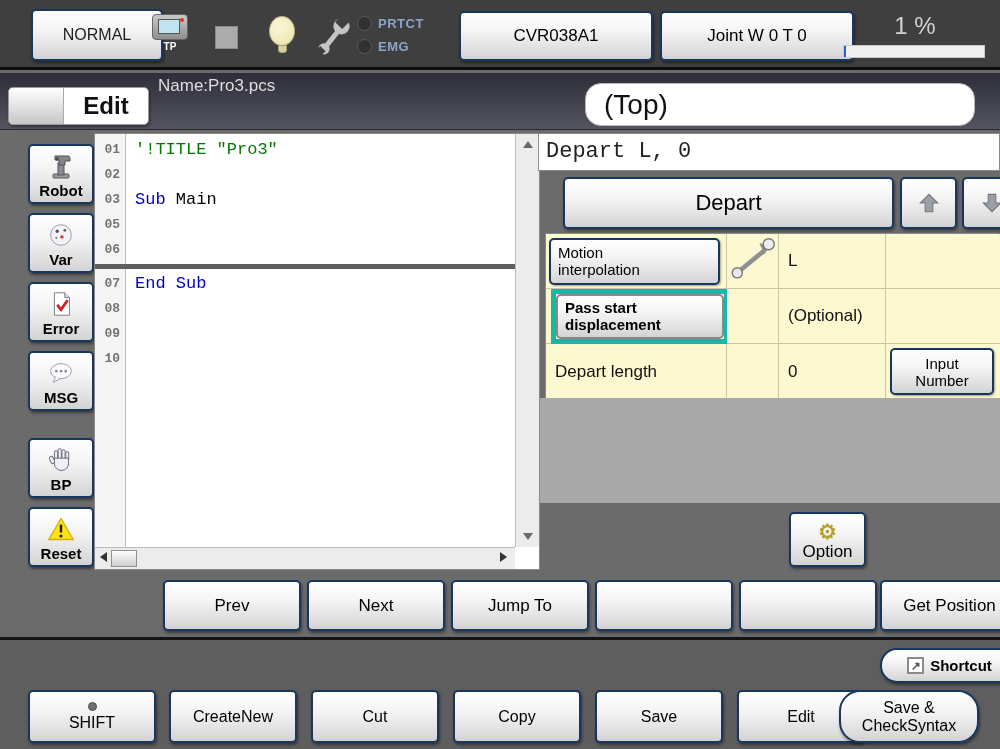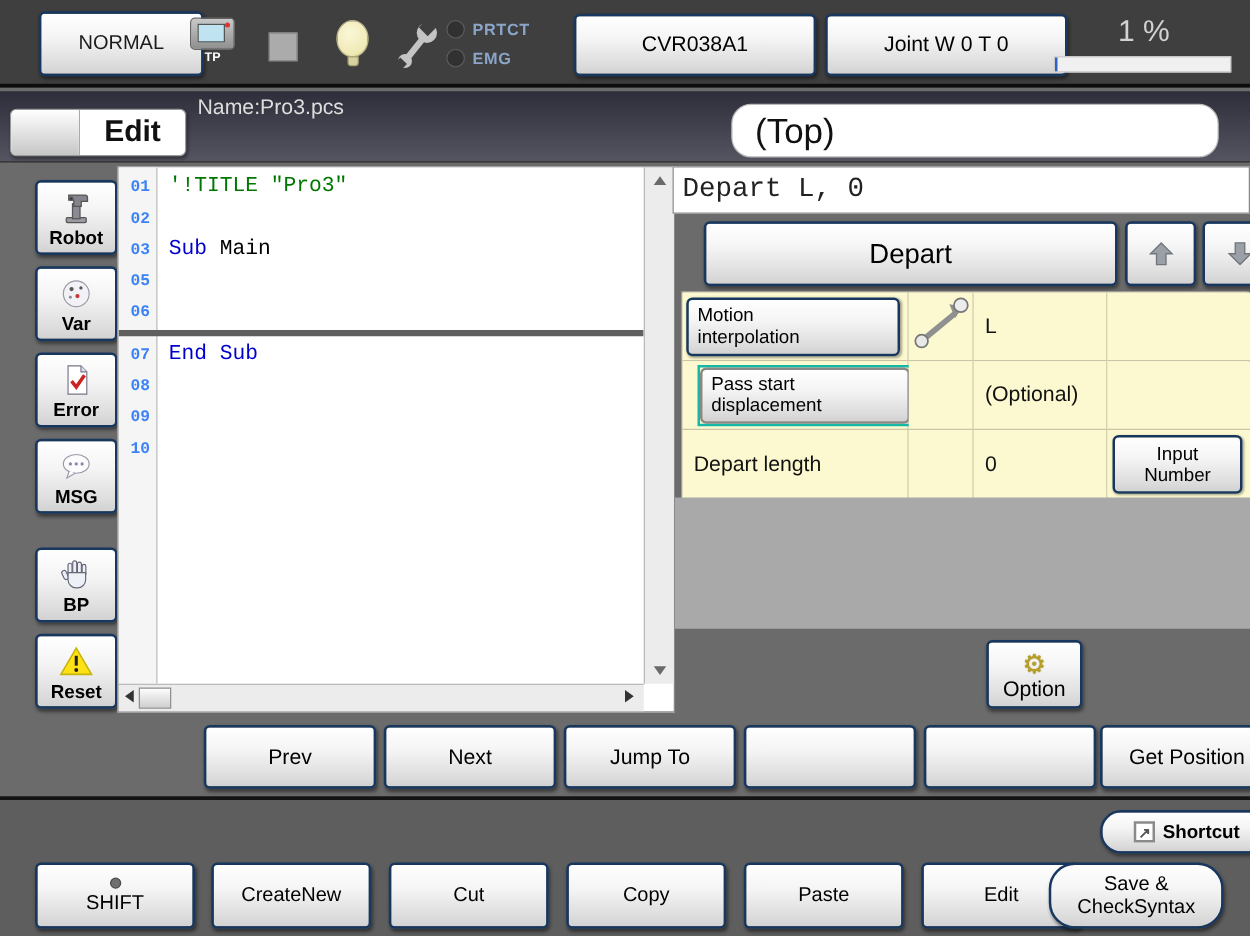--- a/index.html
+++ b/index.html
@@ -75,21 +75,21 @@
 
   
   #editor { position:absolute; left:94px; top:133px; width:446px; height:437px;
             background:#fff; border:1px solid #8a8a8a; }
   #ed-text { position:absolute; left:0; top:0; right:24px; bottom:22px; overflow:hidden;
              background:#fff; padding-top:3px; }
   #ed-gutter { position:absolute; left:0; top:0; bottom:0; width:31px; background:#f5f5f5;
                border-right:1px solid #bdbdbd; }
   .ed-row { position:relative; display:flex; height:25px; align-items:center; }
   .ed-row .ln { width:31px; flex:0 0 31px; text-align:right; padding-right:6px;
-                font-family:"Liberation Mono", monospace; font-size:13px; font-weight:bold; color:#3b82f6; }
+                font-family:"Liberation Mono", monospace; font-size:13px; font-weight:bold; color:#737373; }
   .ed-row .code { font-family:"Liberation Mono", monospace; font-size:17px; white-space:pre; padding-left:9px; }
   .c-comment { color:#007800; } .c-kw { color:#0000cc; } .c-id { color:#000; }
   .c-op { color:#d00000; } .c-num { color:#007878; }
   .ed-divider { height:5px; background:#5f5f5f; margin:2px 0; }
   #v-scroll { position:absolute; right:0; top:0; width:24px; bottom:22px;
               background:#ececec; border-left:1px solid #bbb; }
   #h-scroll { position:absolute; left:0; right:24px; bottom:0; height:22px;
               background:#ececec; border-top:1px solid #bbb; }
   .tri { width:0; height:0; position:absolute; }
   .tri-up   { left:7px; top:7px; border-left:5px solid transparent; border-right:5px solid transparent; border-bottom:7px solid #6a6a6a; }
@@ -112,21 +112,21 @@
                border:1px solid #8a8a8a; border-bottom:2px solid #555;
                background:#fcf8cf; }
   .tcell { border-right:1px solid #c9c6a8; border-bottom:1px solid #c9c6a8;
            height:55px; display:flex; align-items:center; background:#fcf8cf; }
   .tcell:nth-child(4n) { border-right:none; }
   .tcell.last-row { border-bottom:none; }
   .cell-btn { position:static; width:171px; height:47px; margin-left:3px;
               font-size:15px; line-height:17px; white-space:pre-line;
               justify-content:flex-start; text-align:left; padding-left:7px;
               box-shadow:1px 1px 2px rgba(0,0,0,0.35); }
-  .hl-wrap { border:2px solid #14b8a6; margin-left:12px; }
+  .hl-wrap { border:5px solid #14b8a6; margin-left:5px;font-weight:bold; }
   .hl-wrap .cell-btn { margin:0; border-color:#888; box-shadow:none; width:168px; height:45px; }
   .plain-lbl { font-size:17px; color:#111; padding-left:9px; }
   .val-txt { font-size:17px; color:#111; padding-left:9px; }
   .action-btn { position:static; width:104px; height:47px; margin-left:4px;
                 font-size:15px; line-height:17px; white-space:pre-line;
                 box-shadow:1px 1px 2px rgba(0,0,0,0.35); }
   #panel-gray { position:absolute; left:540px; top:398px; width:460px; height:105px; background:#a9a9a9; }
 
   #option-btn { left:766px; top:512px; width:77px; height:55px; flex-direction:column;
                 font-size:17px; line-height:19px; padding-top:2px; }
@@ -408,20 +408,20 @@
   <div id="bottom-panel">
     <div class="btn" id="shortcut-btn">
       <span class="sc-box">↗</span>
       <span>Shortcut</span>
     </div>
     <div id="bottom-row">
         <div class="btn bot-btn" style="left: 5px; width: 128px;"><span class="shift-led"></span><span>SHIFT</span></div>
         <div class="btn bot-btn" style="left: 146px; width: 128px;"><span>CreateNew</span></div>
         <div class="btn bot-btn" style="left: 288px; width: 128px;"><span>Cut</span></div>
         <div class="btn bot-btn" style="left: 430px; width: 128px;"><span>Copy</span></div>
-        <div class="btn bot-btn" style="left: 572px; width: 128px;"><span>Paste</span></div>
+        <div class="btn bot-btn" style="left: 572px; width: 128px;"><span>Save</span></div>
         <div class="btn bot-btn" style="left: 714px; width: 128px;"><span>Edit</span></div>
         <div class="btn bot-btn" style="left: 816px; width: 140px; border-radius: 21px;"><span>Save &amp;
 CheckSyntax</span></div>
       </div>
   </div>
 
 </div>
 
 </body></html>

